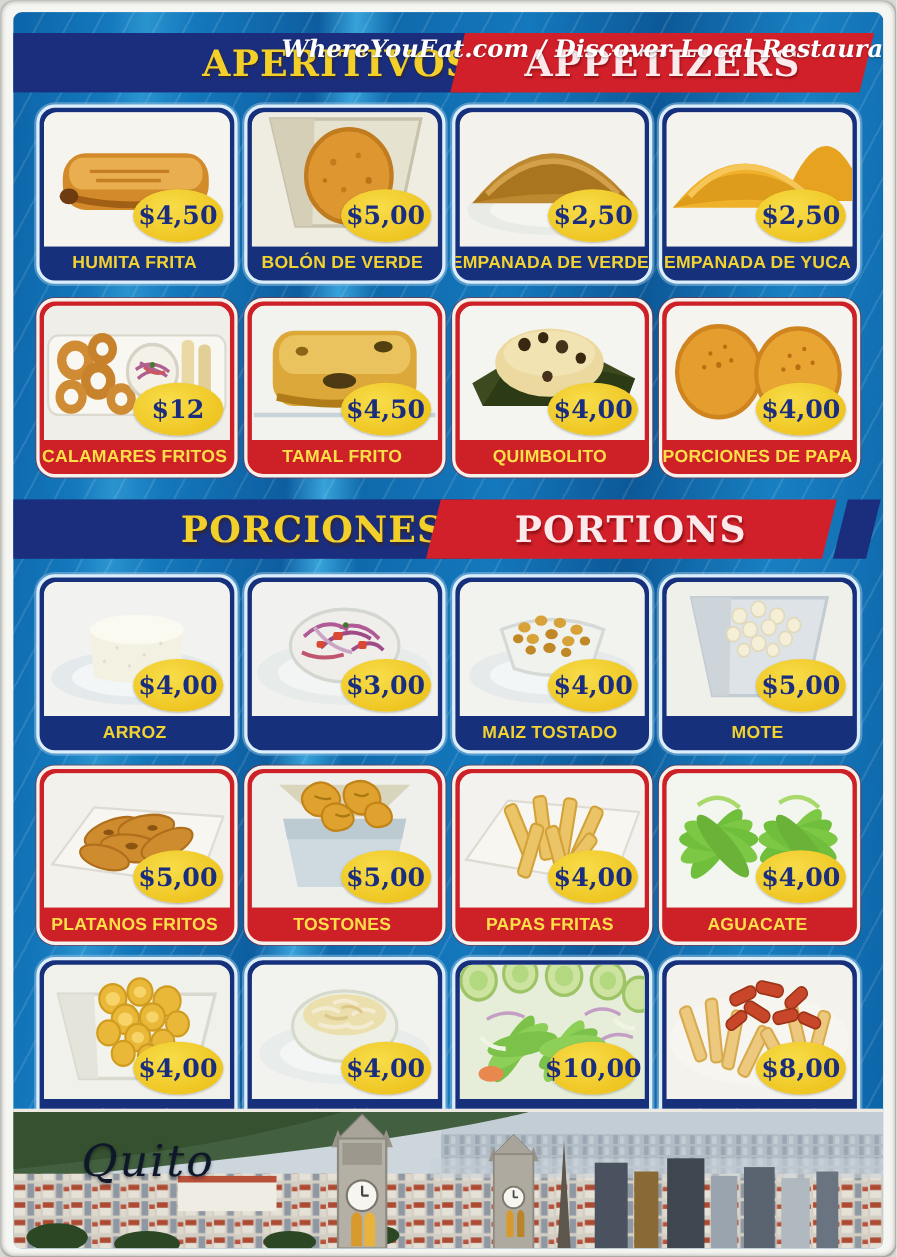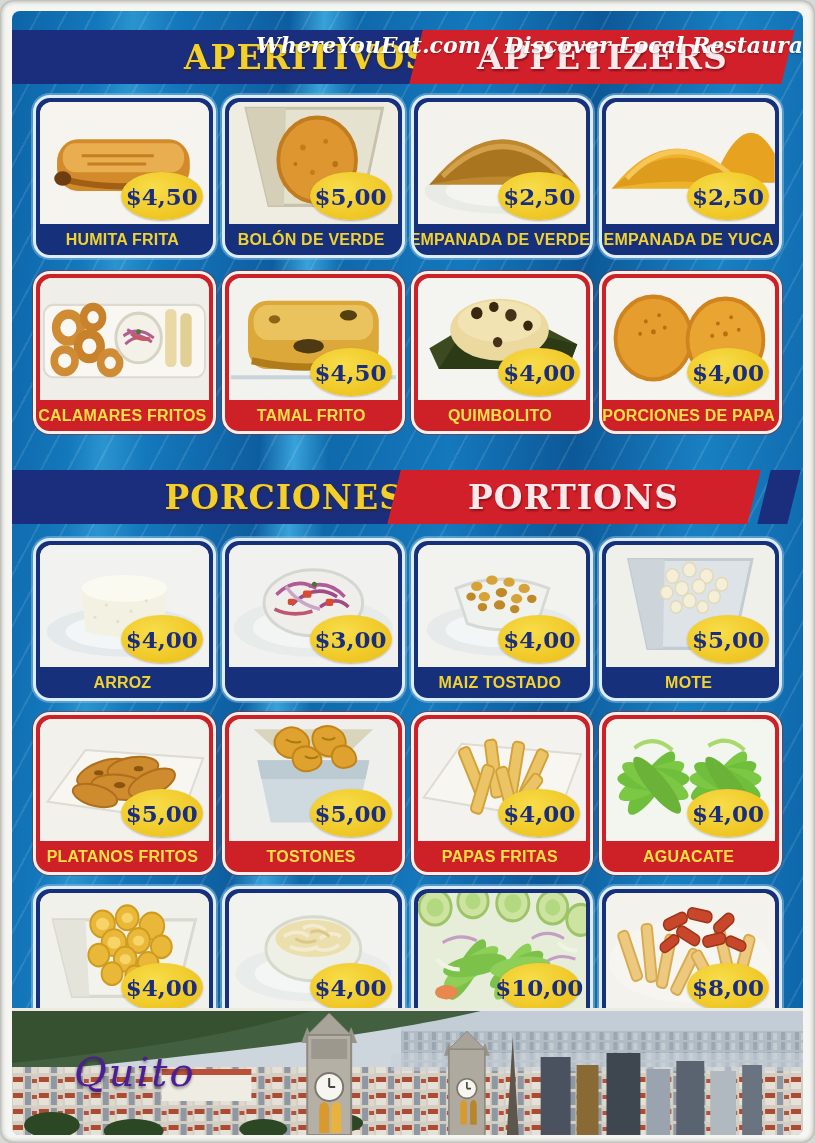--- a/index.html
+++ b/index.html
@@ -26,21 +26,21 @@
   }
   .banner .redpart{
     position:absolute;top:0;bottom:0;background:#d2202a;
     transform:skewX(-14deg);display:flex;align-items:center;justify-content:center;
   }
   .banner .redpart>span{transform:skewX(14deg);}
   .banner .endblock{position:absolute;top:0;bottom:0;background:#1a2e7d;transform:skewX(-14deg);}
   .banner-1{margin-top:19px;}
   .banner-1 .navy{width:418px;}
   .banner-1 .redpart{left:404px;width:372px;}
-  .banner-2{margin-top:36px;}
+  .banner-2{margin-top:20px;}
   .banner-2 .navy{width:392px;}
   .banner-2 .redpart{left:382px;width:360px;}
   .banner-2 .endblock{left:752px;width:30px;}
   .title-es{
     font-family:"DejaVu Serif",serif;font-weight:bold;font-size:33px;letter-spacing:1px;
     color:#f2d029;text-shadow:1px 2px 2px rgba(70,35,0,.55);
   }
   .title-en{
     font-family:"DejaVu Serif",serif;font-weight:bold;font-size:33px;letter-spacing:1px;
     color:#fbe9ec;text-shadow:1px 2px 2px rgba(80,0,0,.5);
@@ -80,22 +80,22 @@
     font-family:"DejaVu Serif",serif;font-weight:bold;font-size:23px;color:#1a2e7d;
     box-shadow:0 1px 2px rgba(0,0,0,.25);
   }
   
   .footer-photo{
     position:absolute;left:0;right:0;bottom:0;height:124px;overflow:hidden;
     border-top:3px solid #eceae2;background:#ccd6dc;
   }
   .footer-photo svg{position:absolute;inset:0;width:100%;height:100%;}
   .quito-caption{
-    position:absolute;left:62px;top:38px;z-index:5;
-    font-family:"DejaVu Serif",serif;font-style:italic;font-size:40px;color:#4c1d95;
+    position:absolute;left:62px;top:22px;z-index:5;
+    font-family:"DejaVu Serif",serif;font-style:italic;font-size:40px;color:#0f172a;
     text-shadow:0 2px 3px rgba(0,0,0,.4);letter-spacing:2px;
   }
 </style>
 </head>
 <body>
 
 <div class="sheet">
   <div class="content">
 
     <div class="watermark">WhereYouEat.com / Discover Local Restaurants</div>
@@ -183,20 +183,21 @@
               <circle cx="30" cy="48" r="13" fill="none" stroke="#d08c34" stroke-width="9"></circle>
               <circle cx="52" cy="66" r="12" fill="none" stroke="#c8822c" stroke-width="9"></circle>
               <circle cx="26" cy="80" r="11" fill="none" stroke="#d08c34" stroke-width="8"></circle>
               <circle cx="56" cy="38" r="10" fill="none" stroke="#c8822c" stroke-width="8"></circle>
               <circle cx="74" cy="82" r="10" fill="none" stroke="#d08c34" stroke-width="8"></circle>
               <circle cx="104" cy="58" r="24" fill="#f4f2e8" stroke="#d6d2c4" stroke-width="3"></circle>
               <path d="M88 56 q16 -10 32 2 M90 64 q14 -12 28 -2 M92 50 q12 6 24 10" stroke="#b06090" stroke-width="3" fill="none"></path>
               <path d="M96 54 q10 8 20 4" stroke="#cc5560" stroke-width="3" fill="none"></path>
               <circle cx="104" cy="52" r="2.5" fill="#4a7a30"></circle>
             </svg>
+      <div class="price">$12</div>
     </div>
     <div class="label">CALAMARES FRITOS</div>
   </div>
 
   <div class="card red">
     <div class="photo">
             <svg class="art" viewBox="0 0 178 118" preserveAspectRatio="none">
               <rect width="178" height="118" fill="#f2f2ee"></rect>
               <path d="M2 96 H176" stroke="#c8d4da" stroke-width="4"></path>
               <rect x="20" y="22" width="138" height="66" rx="20" fill="#dca83a"></rect>

